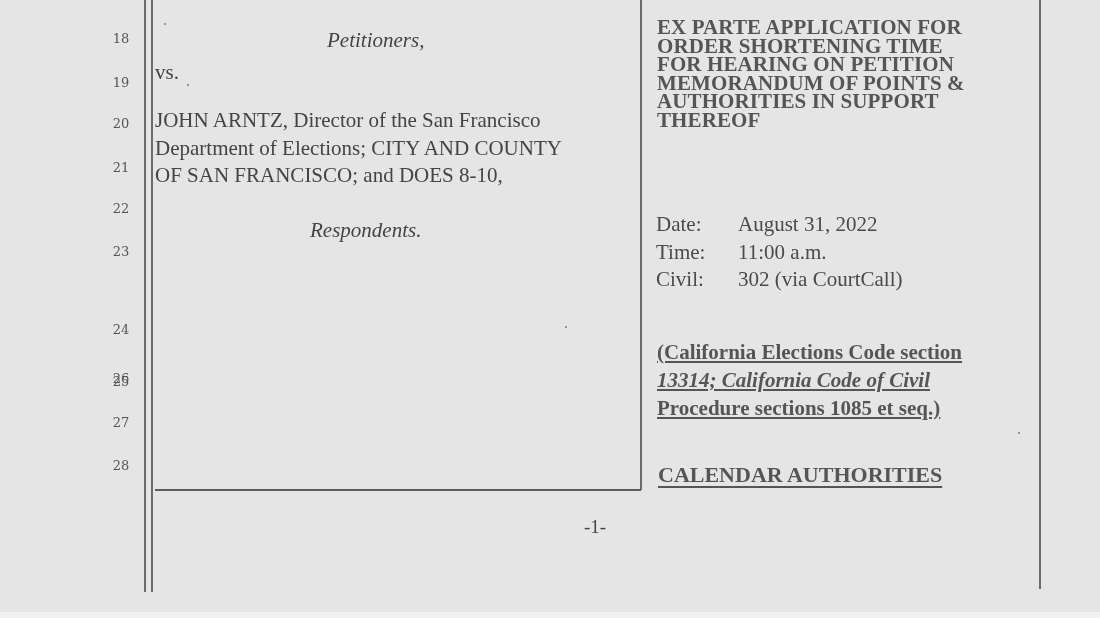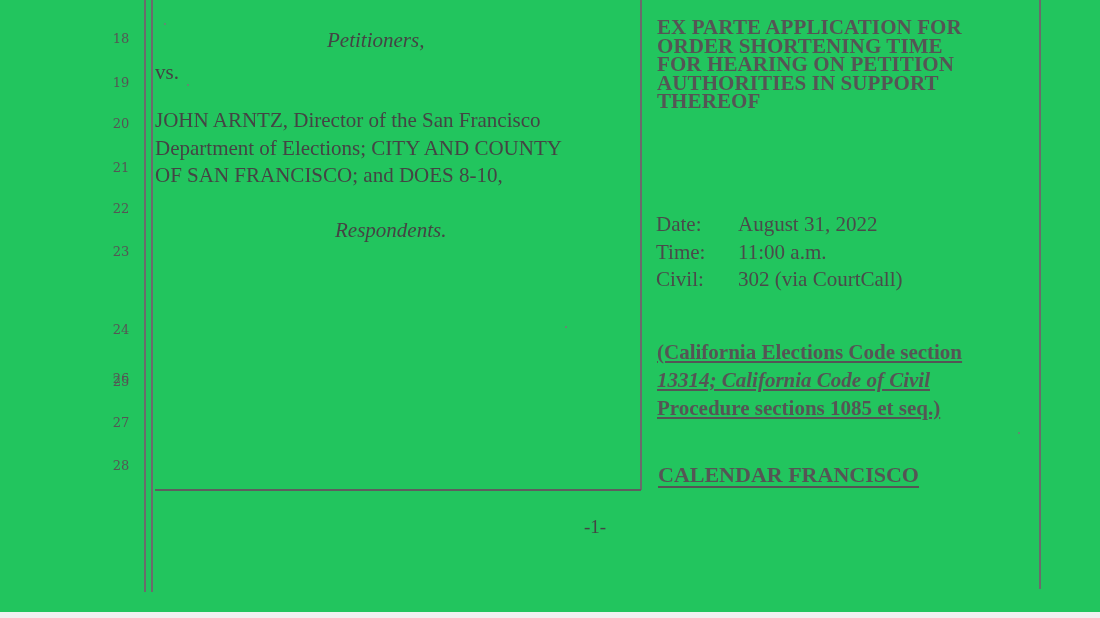--- a/index.html
+++ b/index.html
@@ -2,21 +2,21 @@
 <html><head>
 <meta charset="utf-8">
 <style>
   html, body { margin:0; padding:0; }
   body {
     width:1100px; height:618px; overflow:hidden; position:relative;
     background:#fbfbfb;
     font-family:"Liberation Serif", serif;
     color:#4a4a4a;
   }
-  .page { position:absolute; left:0; top:0; width:1100px; height:612px; background:#22c55e; }
+  .page { position:absolute; left:0; top:0; width:1100px; height:612px; background:#e5e5e5; }
   .bottom-strip { position:absolute; left:0; top:612px; width:1100px; height:6px; background:#f1f1f1; }
 
   .vline { position:absolute; background:#6b6b6b; width:1.5px; }
   .hline { position:absolute; background:#5e5e5e; height:1.5px; }
 
   .line-num {
     position:absolute; width:30px; left:106px; text-align:center;
     font-family:"DejaVu Serif", serif; font-size:13px; color:#555;
   }
 
@@ -75,26 +75,27 @@
   <div class="line-num" style="top:329px;margin-top:45px;">25</div>
   <div class="line-num" style="top:371px;">26</div>
   <div class="line-num" style="top:415px;">27</div>
   <div class="line-num" style="top:458px;">28</div>
 
   <div class="text cap-text italic" style="left:327px; top:28px;">Petitioners,</div>
   <div class="text cap-text" style="left:155px; top:60px;">vs.</div>
   <div class="text cap-text" style="left:155px; top:108px;">JOHN ARNTZ, Director of the San Francisco</div>
   <div class="text cap-text" style="left:155px; top:136px;">Department of Elections; CITY AND COUNTY</div>
   <div class="text cap-text" style="left:155px; top:163px;">OF SAN FRANCISCO; and DOES 8-10,</div>
-  <div class="text cap-text italic" style="left:335px; top:218px;">Respondents.</div>
+  <div class="text cap-text italic" style="left:310px; top:218px;">Respondents.</div>
 
   <div class="title-block">
     <div>EX PARTE APPLICATION FOR</div>
     <div>ORDER SHORTENING TIME</div>
     <div>FOR HEARING ON PETITION</div>
+    <div>MEMORANDUM OF POINTS &amp;</div>
     <div>AUTHORITIES IN SUPPORT</div>
     <div>THEREOF</div>
   </div>
 
   <div class="hearing" style="top:212px;">
     <span class="lbl">Date:</span>
     <span class="val">August 31, 2022</span>
   </div>
   <div class="hearing" style="top:240px;">
     <span class="lbl">Time:</span>
@@ -104,21 +105,21 @@
     <span class="lbl">Civil:</span>
     <span class="val">302 (via CourtCall)</span>
   </div>
 
   <div class="statute">
     <div>(California Elections Code section</div>
     <div class="italic">13314; California Code of Civil</div>
     <div>Procedure sections 1085 et seq.)</div>
   </div>
 
-  <div class="cal-pref">CALENDAR FRANCISCO</div>
+  <div class="cal-pref">CALENDAR AUTHORITIES</div>
 
   <div class="page-num">-1-</div>
 
   <div class="speck" style="left:164px; top:23px;"></div>
   <div class="speck" style="left:187px; top:84px;"></div>
   <div class="speck" style="left:565px; top:326px;"></div>
   <div class="speck" style="left:1018px; top:432px;"></div>
 </div>
 
 <div class="bottom-strip"></div>

